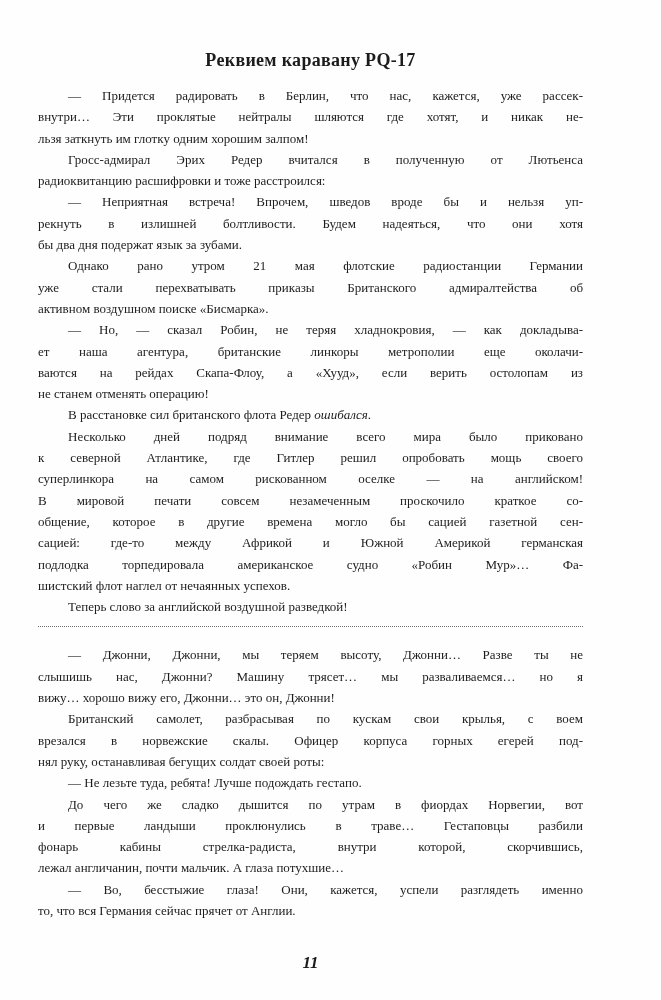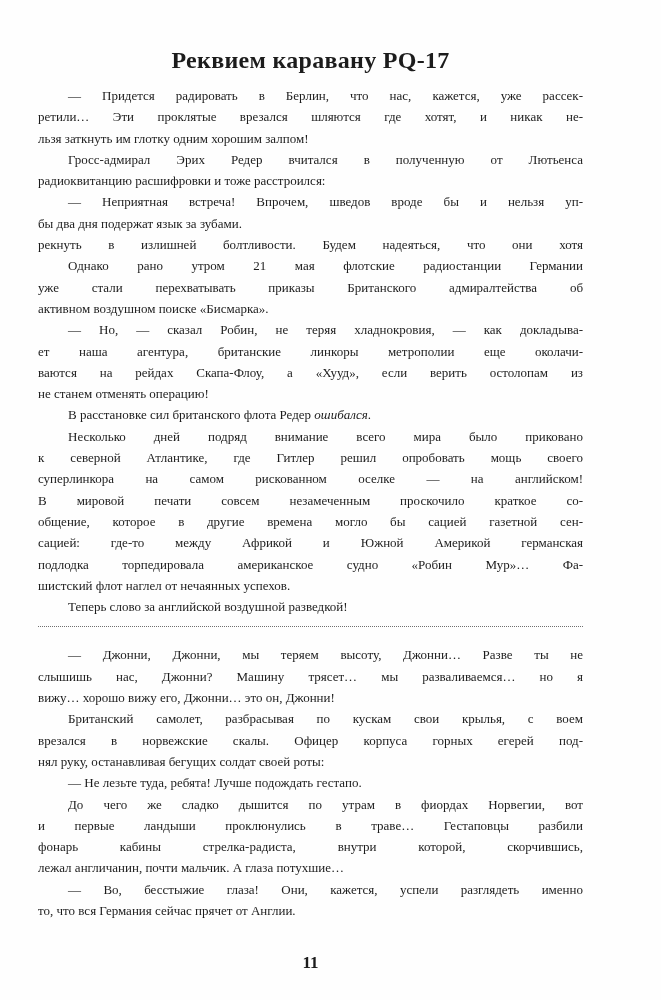--- a/index.html
+++ b/index.html
@@ -17,21 +17,21 @@
     color: #1c1c1c;
     overflow: hidden;
   }
   .running-title {
     position: absolute;
     top: 50px;
     left: 38px;
     width: 545px;
     text-align: center;
     font-weight: bold;
-    font-size: 24px;
+    font-size: 18px;
     line-height: 20px;
     letter-spacing: 0.3px;
   }
   .text-column {
     position: absolute;
     top: 85px;
     left: 38px;
     width: 545px;
   }
   .para { margin: 0; padding: 0; }
@@ -58,43 +58,44 @@
     margin-bottom: 17px;
   }
   .page-number {
     position: absolute;
     top: 953px;
     left: 38px;
     width: 545px;
     text-align: center;
     font-weight: bold;
     font-size: 17px;
+    font-style: italic;
   }
   i { }
 </style>
 </head>
 <body>
 
 <div class="page">
   <div class="running-title">Реквием каравану PQ-17</div>
 
   <div class="text-column">
       <div class="para">
         <div class="line just ind"><span>— Придется радировать в Берлин, что нас, кажется, уже рассек-</span></div>
-        <div class="line just"><span>ретили… Эти проклятые врезался шляются где хотят, и никак не-</span></div>
+        <div class="line just"><span>внутри… Эти проклятые нейтралы шляются где хотят, и никак не-</span></div>
         <div class="line last"><span>льзя заткнуть им глотку одним хорошим залпом!</span></div>
       </div>
       <div class="para">
         <div class="line just ind"><span>Гросс-адмирал Эрих Редер вчитался в полученную от Лютьенса</span></div>
         <div class="line last"><span>радиоквитанцию расшифровки и тоже расстроился:</span></div>
       </div>
       <div class="para">
         <div class="line just ind"><span>— Неприятная встреча! Впрочем, шведов вроде бы и нельзя уп-</span></div>
+        <div class="line just"><span>рекнуть в излишней болтливости. Будем надеяться, что они хотя</span></div>
         <div class="line last"><span>бы два дня подержат язык за зубами.</span></div>
-        <div class="line just"><span>рекнуть в излишней болтливости. Будем надеяться, что они хотя</span></div>
       </div>
       <div class="para">
         <div class="line just ind"><span>Однако рано утром 21 мая флотские радиостанции Германии</span></div>
         <div class="line just"><span>уже стали перехватывать приказы Британского адмиралтейства об</span></div>
         <div class="line last"><span>активном воздушном поиске «Бисмарка».</span></div>
       </div>
       <div class="para">
         <div class="line just ind"><span>— Но, — сказал Робин, не теряя хладнокровия, — как докладыва-</span></div>
         <div class="line just"><span>ет наша агентура, британские линкоры метрополии еще околачи-</span></div>
         <div class="line just"><span>ваются на рейдах Скапа-Флоу, а «Хууд», если верить остолопам из</span></div>

